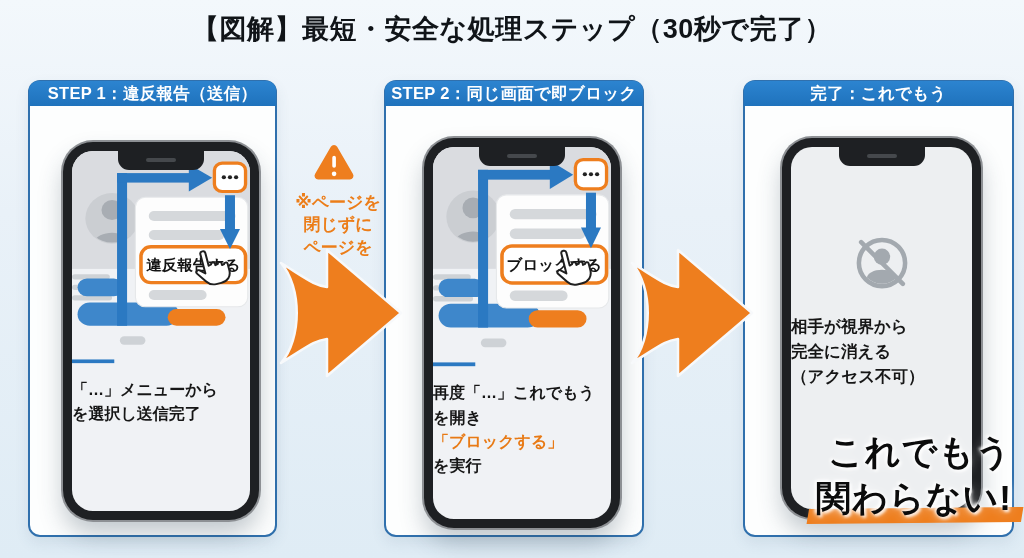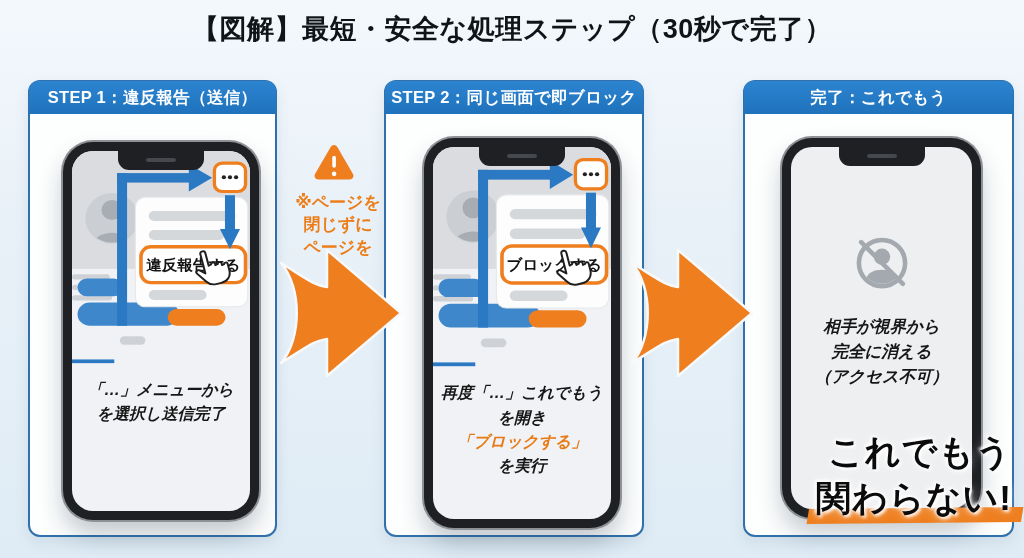--- a/index.html
+++ b/index.html
@@ -15,21 +15,21 @@
   
   .panel{
     position:absolute;top:80px;height:453px;background:#fdfefe;
     border:2.5px solid #3070ad;border-radius:12px;z-index:1;
     box-shadow:0 6px 14px rgba(60,90,120,.10);
   }
   .panel-1{left:28px;width:245px;}
   .panel-2{left:384px;width:256px;}
   .panel-3{left:743px;width:267px;}
   .panel-header{
-    position:absolute;top:-1px;left:-1px;right:-1px;height:33px;
+    position:absolute;top:-1px;left:-1px;right:-1px;height:25px;
     background:linear-gradient(180deg,#2c84d0,#1f72bc);
     border-radius:9px 9px 0 0;color:#fff;font-weight:700;font-size:16.5px;
     display:flex;align-items:center;justify-content:center;letter-spacing:.3px;
     white-space:nowrap;
   }
   
   .phone{
     position:absolute;background:#1e2023;border-radius:30px;padding:9px;
     box-shadow:0 0 0 2px #8d9094,0 14px 24px rgba(40,60,80,.28);
   }
@@ -43,22 +43,22 @@
   .notch{
     position:absolute;top:0;left:50%;transform:translateX(-50%);
     width:86px;height:19px;background:#1e2023;border-radius:0 0 11px 11px;z-index:6;
   }
   .notch .speaker{
     position:absolute;top:7px;left:50%;transform:translateX(-50%);
     width:30px;height:3.5px;border-radius:2px;background:#45484c;
   }
   .screen-art{position:absolute;top:0;left:0;width:100%;height:62%;}
   .phone-caption{
-    position:absolute;top:63%;left:0;right:0;text-align:center;
-    font-size:16px;line-height:1.52;font-weight:700;color:#161616;z-index:4;font-style:italic;
+    position:absolute;top:63%;left:0;right:0;
+    font-size:16px;line-height:1.52;font-weight:700;color:#161616;z-index:4;
   }
   .phone-caption .hl{color:#e87a15;}
   
   .screen-blank{background:#edeff1;}
   .blocked-wrap{position:absolute;top:24%;left:0;right:0;display:flex;justify-content:center;}
   .caption-3{top:46%;font-size:16.5px;}
   .result{
     position:absolute;left:0;right:0;top:347px;z-index:7;text-align:right;
     font-size:35px;font-weight:900;line-height:1.3;color:#0b0b0b;letter-spacing:1px;
     text-shadow:0 0 5px rgba(255,255,255,.95),0 0 12px rgba(255,255,255,.9),

